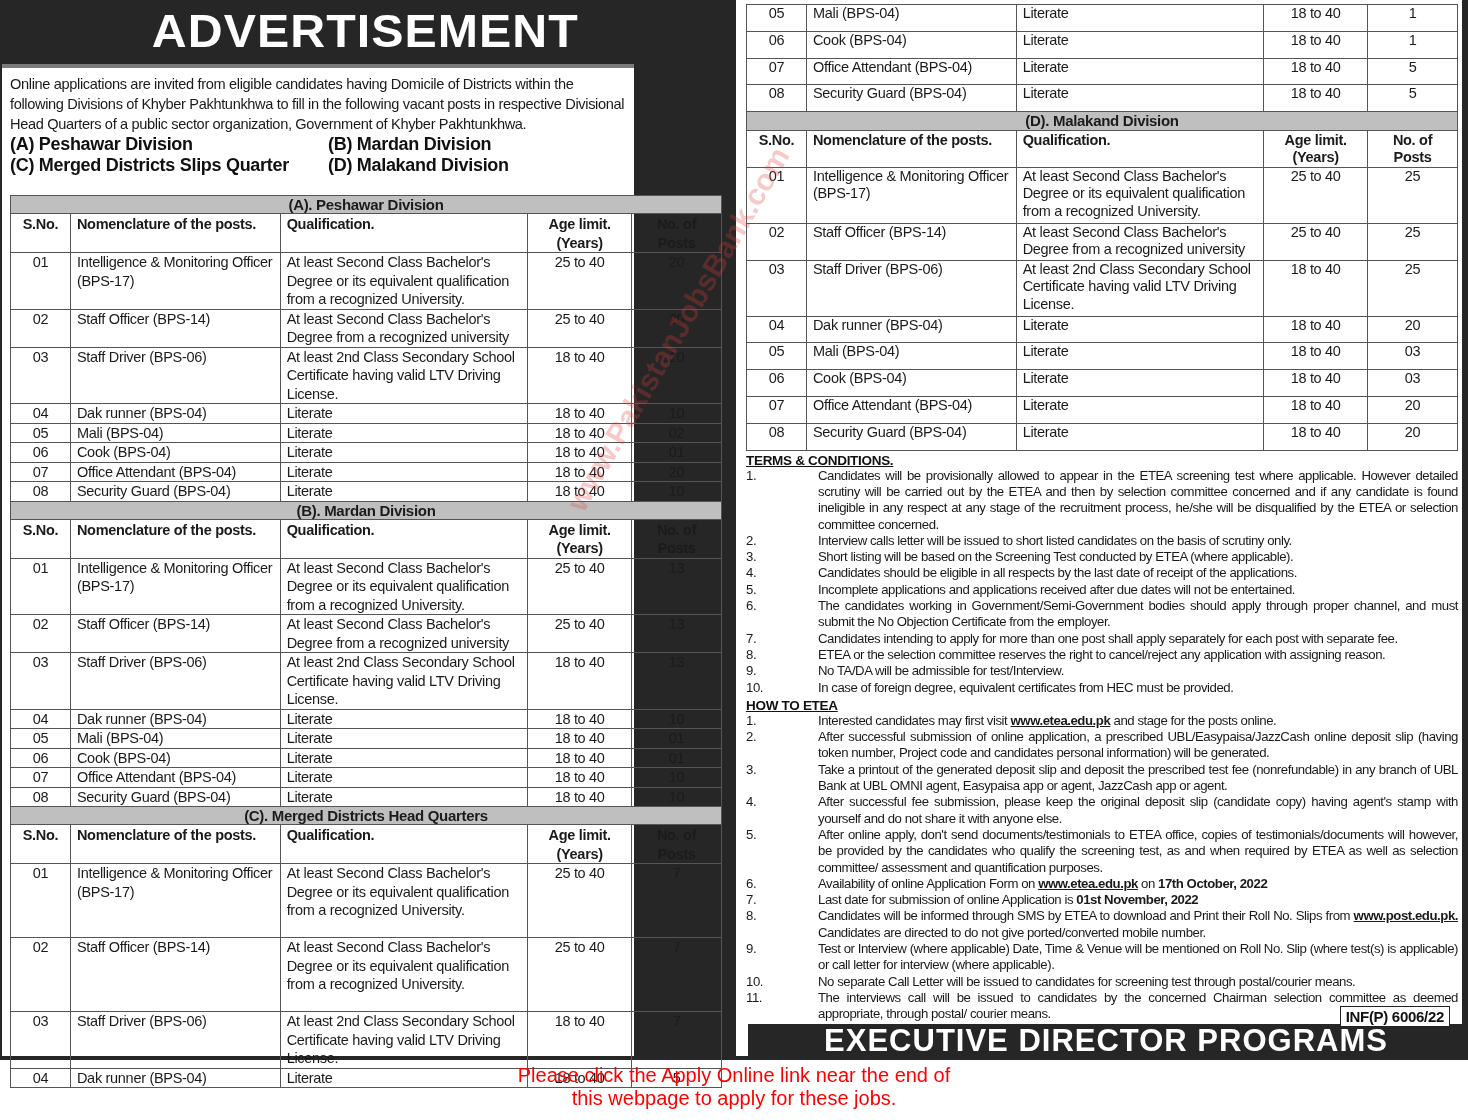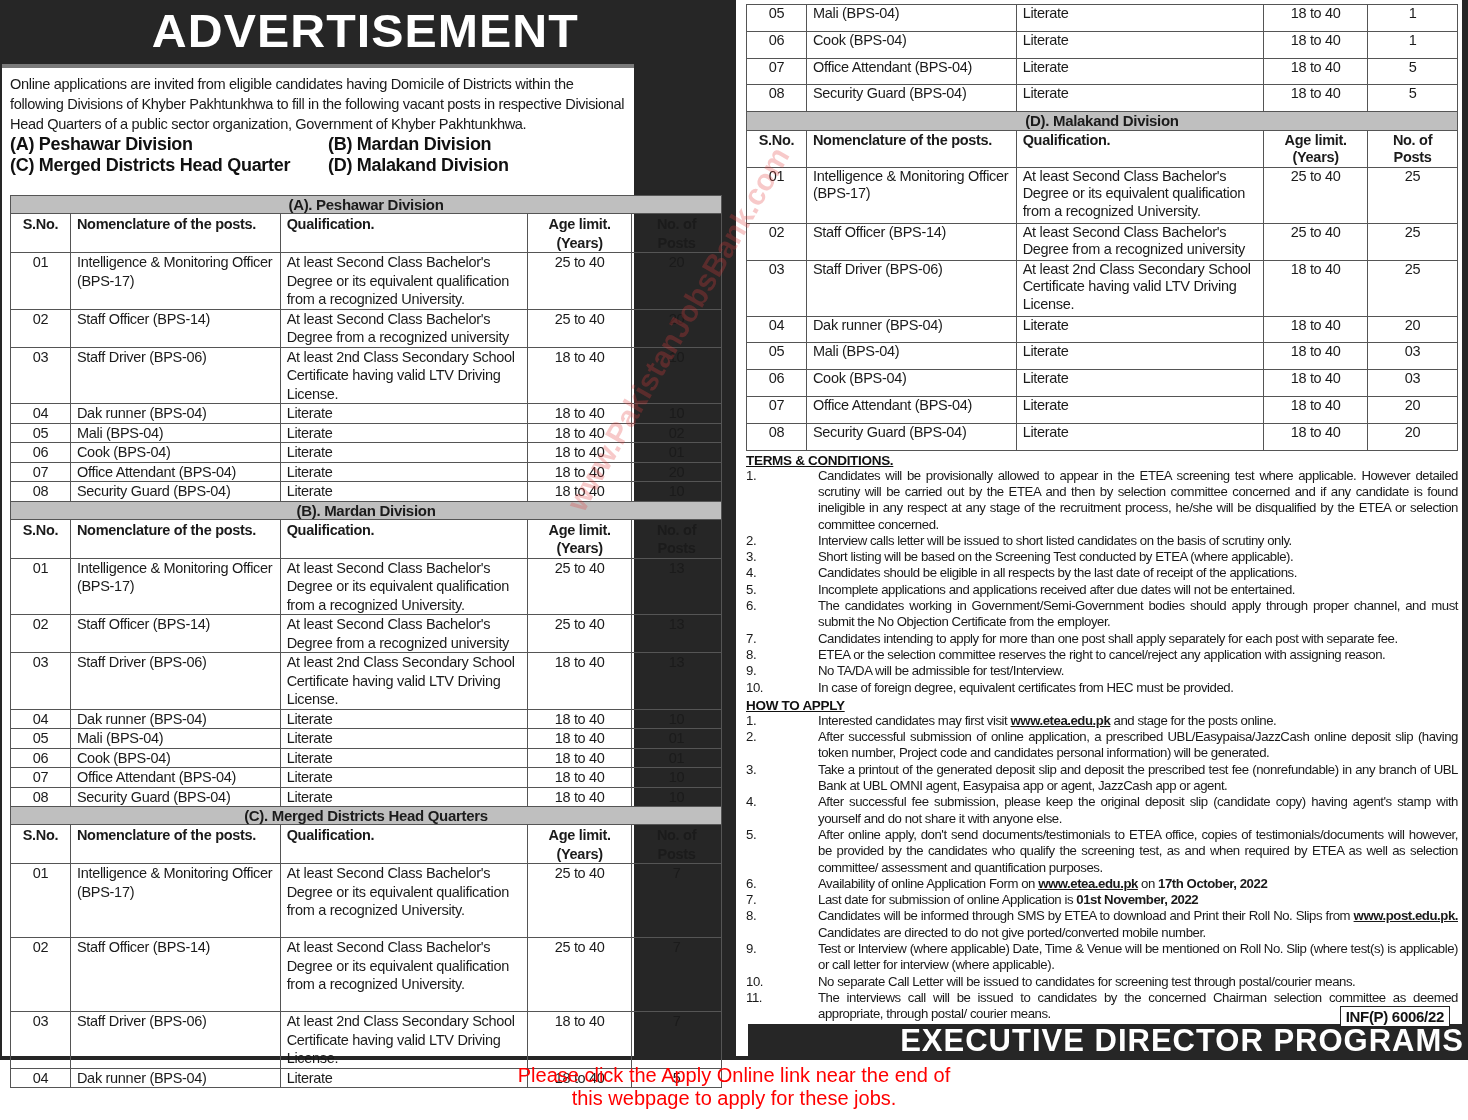--- a/index.html
+++ b/index.html
@@ -32,41 +32,41 @@
   .right-inner { width: 712px; }
   table.jobs.r td, table.jobs.r th { line-height: 17.5px; }
   .terms-title, .howto-title { font-weight: bold; font-size: 13.5px; text-decoration: underline; letter-spacing: -0.3px; margin-top: 2px; }
   ol.terms { list-style: none; font-size: 13.2px; line-height: 16.3px; letter-spacing: -0.45px; color: #1a1a1a; }
   ol.terms li { display: flex; }
   ol.terms li .n { width: 28px; flex: 0 0 28px; }
   ol.terms li .t { flex: 1; text-align: justify; margin-left: 44px; }
   ol.terms b { font-weight: bold; }
   ol.terms u { font-weight: bold; }
   .ref-box { position: absolute; right: 12px; top: 1006px; border: 1px solid #222; background: #fff; font-weight: bold; font-size: 15px; padding: 1px 5px; z-index: 3; letter-spacing: -0.3px; }
-  .footer-banner { position: absolute; left: 8px; top: 1024px; width: 716px; height: 34px; background: #262626; color: #fff; text-align: right; font-weight: 900; font-size: 31px; line-height: 34px; letter-spacing: 1px; }
+  .footer-banner { position: absolute; left: 8px; top: 1024px; width: 716px; height: 34px; background: #262626; color: #fff; text-align: center; font-weight: 900; font-size: 31px; line-height: 34px; letter-spacing: 1px; }
 
   .watermark { position: absolute; left: 560px; top: 500px; color: rgba(225, 60, 60, 0.28); font-size: 30px; font-weight: bold; transform: rotate(-60deg); transform-origin: left top; white-space: nowrap; pointer-events: none; z-index: 5; }
 
   .notice { position: absolute; left: 0; top: 1064px; width: 1468px; text-align: center; color: #ff0000; font-size: 20px; line-height: 23px; }
 </style>
 </head>
 <body>
 
 <div class="ad-frame"></div>
 
 <div class="left">
   <div class="banner">
     <h1>ADVERTISEMENT</h1>
   </div>
   <div class="left-body">
     <p class="intro">Online applications are invited from eligible candidates having Domicile of Districts within the following Divisions of Khyber Pakhtunkhwa to fill in the following vacant posts in respective Divisional Head Quarters of a public sector organization, Government of Khyber Pakhtunkhwa.</p>
     <div class="divs">
       <span>(A) Peshawar Division</span>
       <span>(B) Mardan Division</span>
-      <span>(C) Merged Districts Head Quarter</span>
+      <span>(C) Merged Districts Slips Quarter</span>
       <span>(D) Malakand Division</span>
     </div>
 
     <table class="jobs" style="margin-top:19px;">
       <colgroup>
           <col class="col-sno">
           <col class="col-name">
           <col class="col-qual">
           <col class="col-age">
           <col class="col-posts">
@@ -440,21 +440,21 @@
         <li>
           <span class="n">9.</span>
           <span class="t">No TA/DA will be admissible for test/Interview.</span>
         </li>
         <li>
           <span class="n">10.</span>
           <span class="t">In case of foreign degree, equivalent certificates from HEC must be provided.</span>
         </li>
       </ol>
 
-    <div class="howto-title">HOW TO APPLY</div>
+    <div class="howto-title">HOW TO ETEA</div>
     <ol class="terms" id="howto-list">
         <li>
           <span class="n">1.</span>
           <span class="t"><span>Interested candidates may first visit </span><u>www.etea.edu.pk</u><span> and stage for the posts online.</span></span>
         </li>
         <li>
           <span class="n">2.</span>
           <span class="t">After successful submission of online application, a prescribed UBL/Easypaisa/JazzCash online deposit slip (having token number, Project code and candidates personal information) will be generated.</span>
         </li>
         <li>

